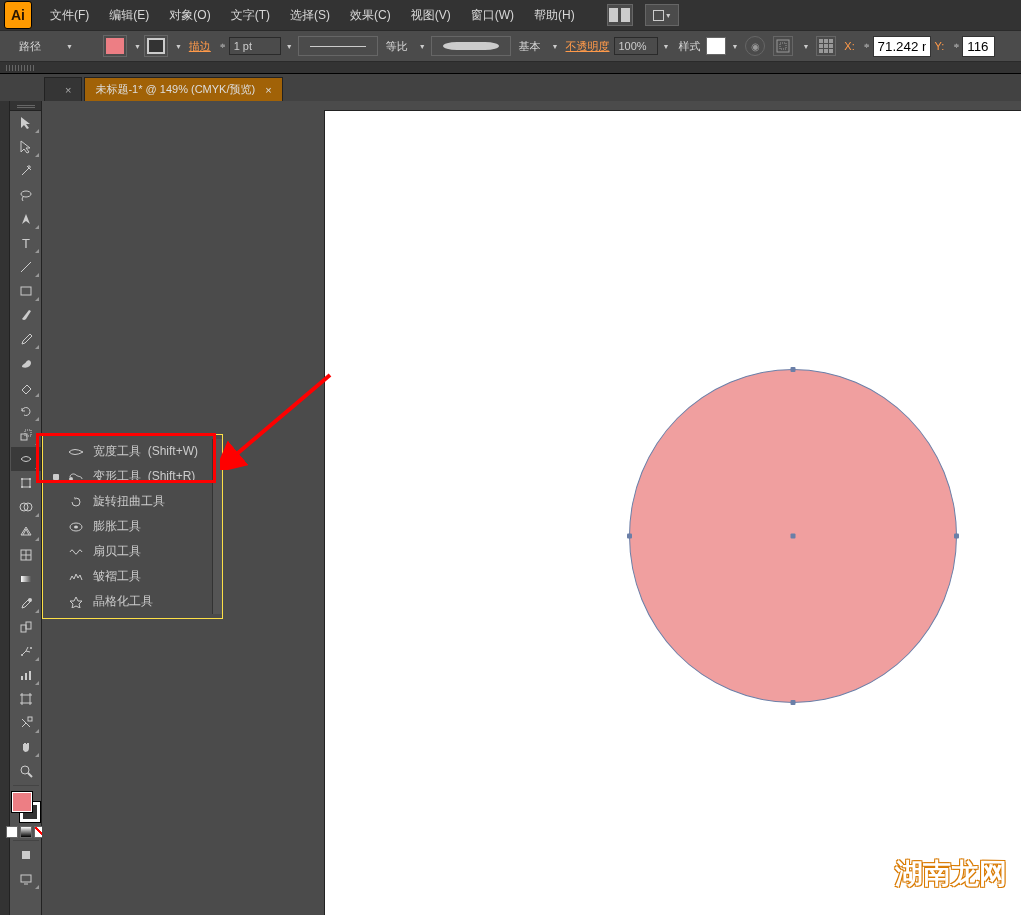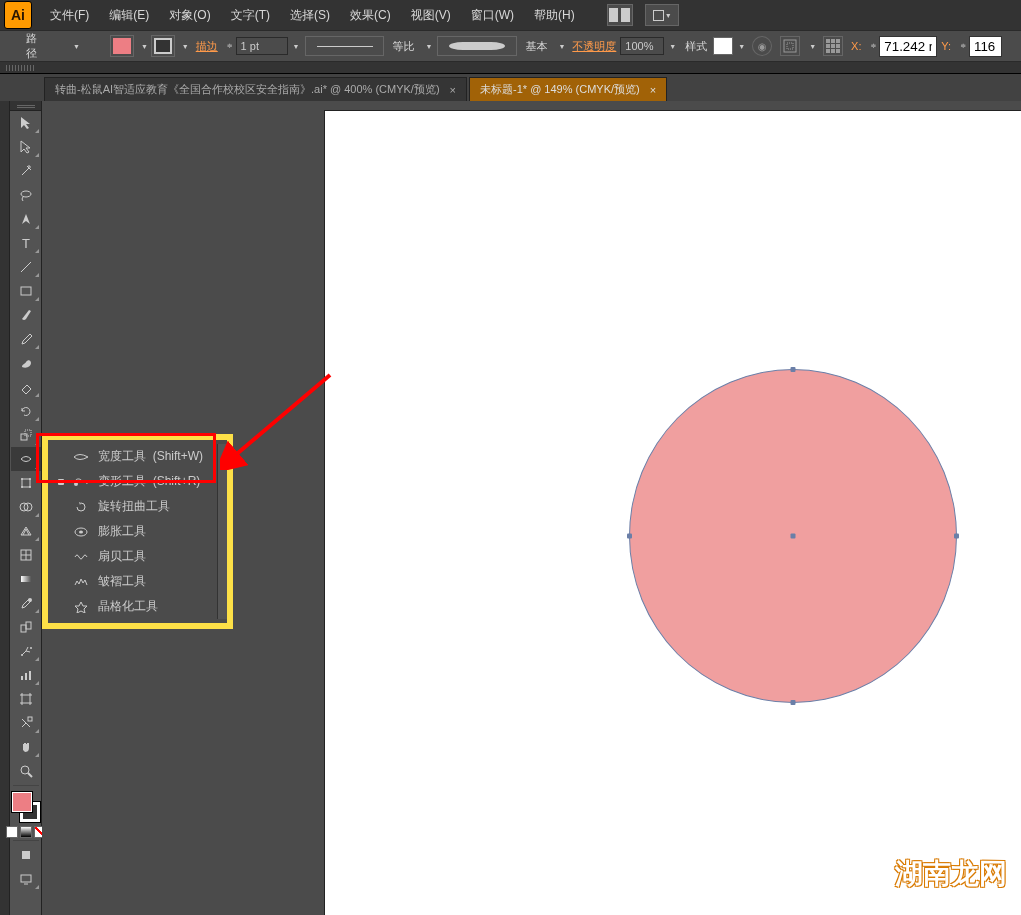--- a/index.html
+++ b/index.html
@@ -11,21 +11,21 @@
   .menu-item { padding: 0 10px; height: 100%; display: flex; align-items: center; cursor: default; }
   .menu-spacer { width: 20px; }
   .menu-icon-btn { width: 26px; height: 22px; border: 1px solid #666; margin: 0 2px; display: flex; align-items: center; justify-content: center; background: #4b4b4b; }
   .menu-doc-icon { display:flex; gap:3px; padding:3px; }
   .menu-doc-icon span { width:9px; height:14px; background:#ccc; }
   .menu-grid-icon { width:34px; height:22px; border:1px solid #666; margin-left:10px; background:#4b4b4b; display:flex;align-items:center;justify-content:center;gap:2px; }
   .mg-a { width:11px; height:11px; border:1px solid #ccc;}
   .mg-b { font-size:8px; color:#ccc;}
 
   
-  .control-bar { height: 32px; background: #4b4b4b; border-top: 1px solid #2a2a2a; border-bottom: 1px solid #2a2a2a; display: flex; align-items: center; color: #d8d8d8; font-size: 11px; padding: 0 19px; }
+  .control-bar { height: 32px; background: #4b4b4b; border-top: 1px solid #2a2a2a; border-bottom: 1px solid #2a2a2a; display: flex; align-items: center; color: #d8d8d8; font-size: 11px; padding: 0 12px; }
   .ctrl-label { padding: 0 6px; white-space: nowrap; }
   .ctrl-dd { font-size: 7px; color: #ccc; margin-left: 2px; padding: 0 3px; }
   .path-group { display: flex; align-items: center; height: 24px; background: #4b4b4b; padding: 0 6px; border: 1px solid transparent; }
   .path-group span { margin-right: 20px; }
   .swatch { width: 24px; height: 22px; border: 1px solid #666; display:flex; align-items:center; justify-content:center; margin-right: 2px; }
   .swatch-inner { width: 18px; height: 16px; }
   .fill-pink { background: #ed7e84; }
   .stroke-box { width: 18px; height: 16px; border: 2px solid #ccc; background:#333; }
   .control-input { background: #4b4b4b; border: 1px solid #2a2a2a; color: #ccc; padding: 2px 4px; font-size: 11px; }
   .stroke-label { color: #ff9a4a; text-decoration: underline; margin: 0 4px; }
@@ -78,21 +78,21 @@
   .artboard { position: absolute; top: 10px; left: 283px; width: 1200px; height: 900px; background: #fff; box-shadow: 0 0 0 1px #222; }
   .circle-shape { position: absolute; top: 268px; left: 587px; width: 328px; height: 334px; border-radius: 50%; background: #f09f9f; border: 1px solid #6a7fa8; }
   .anchor { position: absolute; width: 5px; height: 5px; background: #6a7fa8; border-radius:1px;}
   .anchor.center { left: 50%; top: 50%; transform: translate(-50%,-50%); }
   .anchor.t { left: 50%; top: -3px; transform: translateX(-50%);}    
   .anchor.b { left: 50%; bottom: -3px; transform: translateX(-50%);}
   .anchor.l { left: -3px; top: 50%; transform: translateY(-50%);}    
   .anchor.r { right: -3px; top: 50%; transform: translateY(-50%);}
 
   
-  .flyout { position: absolute; left: 42px; top: 434px; background: #4b4b4b; border: 6px solid #fde047; color: #ccc; font-size: 12px; padding: 4px 0; z-index: 50; }
+  .flyout { position: absolute; left: 42px; top: 434px; background: #4b4b4b; border: 1px solid #fde047; color: #ccc; font-size: 12px; padding: 4px 0; z-index: 50; }
   .flyout-item { display: flex; align-items: center; padding: 4px 14px 4px 10px; cursor: default; }
   .flyout-bullet { width: 6px; height: 6px; background: #ccc; margin-right: 8px; border-radius: 1px;}
   .flyout-bullet.hidden { visibility: hidden; }
   .flyout-icon { width: 18px; height: 14px; margin-right: 8px; display:flex;align-items:center;justify-content:center;}
   .flyout-tear { width: 10px; background: #555; border-left: 1px solid #333; }
   .flyout-wrapper { display: flex; }
 
   
   .red-box { position: absolute; left: 36px; top: 433px; width: 180px; height: 50px; border: 3px solid #ff0000; z-index: 60; pointer-events: none; }
   .red-arrow { position: absolute; left: 220px; top: 370px; width: 120px; height: 100px; z-index: 60; pointer-events: none; }
@@ -192,21 +192,20 @@
   <span class="ctrl-dd">≑</span>
   <input class="xy-input" style="width: 33px;" value="116">
 </div>
 
 <div class="panel-bar">
     <div class="grip"></div>
   </div>
 
 <div class="tabs-bar">
   <div class="tab">
-    <span>转曲-松鼠AI智适应教育《全国合作校校区安全指南》.ai* @ 400% (CMYK/预览)</span>
     <span class="tab-close">×</span>
   </div>
   <div class="tab active">
     <span>未标题-1* @ 149% (CMYK/预览)</span>
     <span class="tab-close">×</span>
   </div>
 </div>
 
 <div class="workspace">
 

